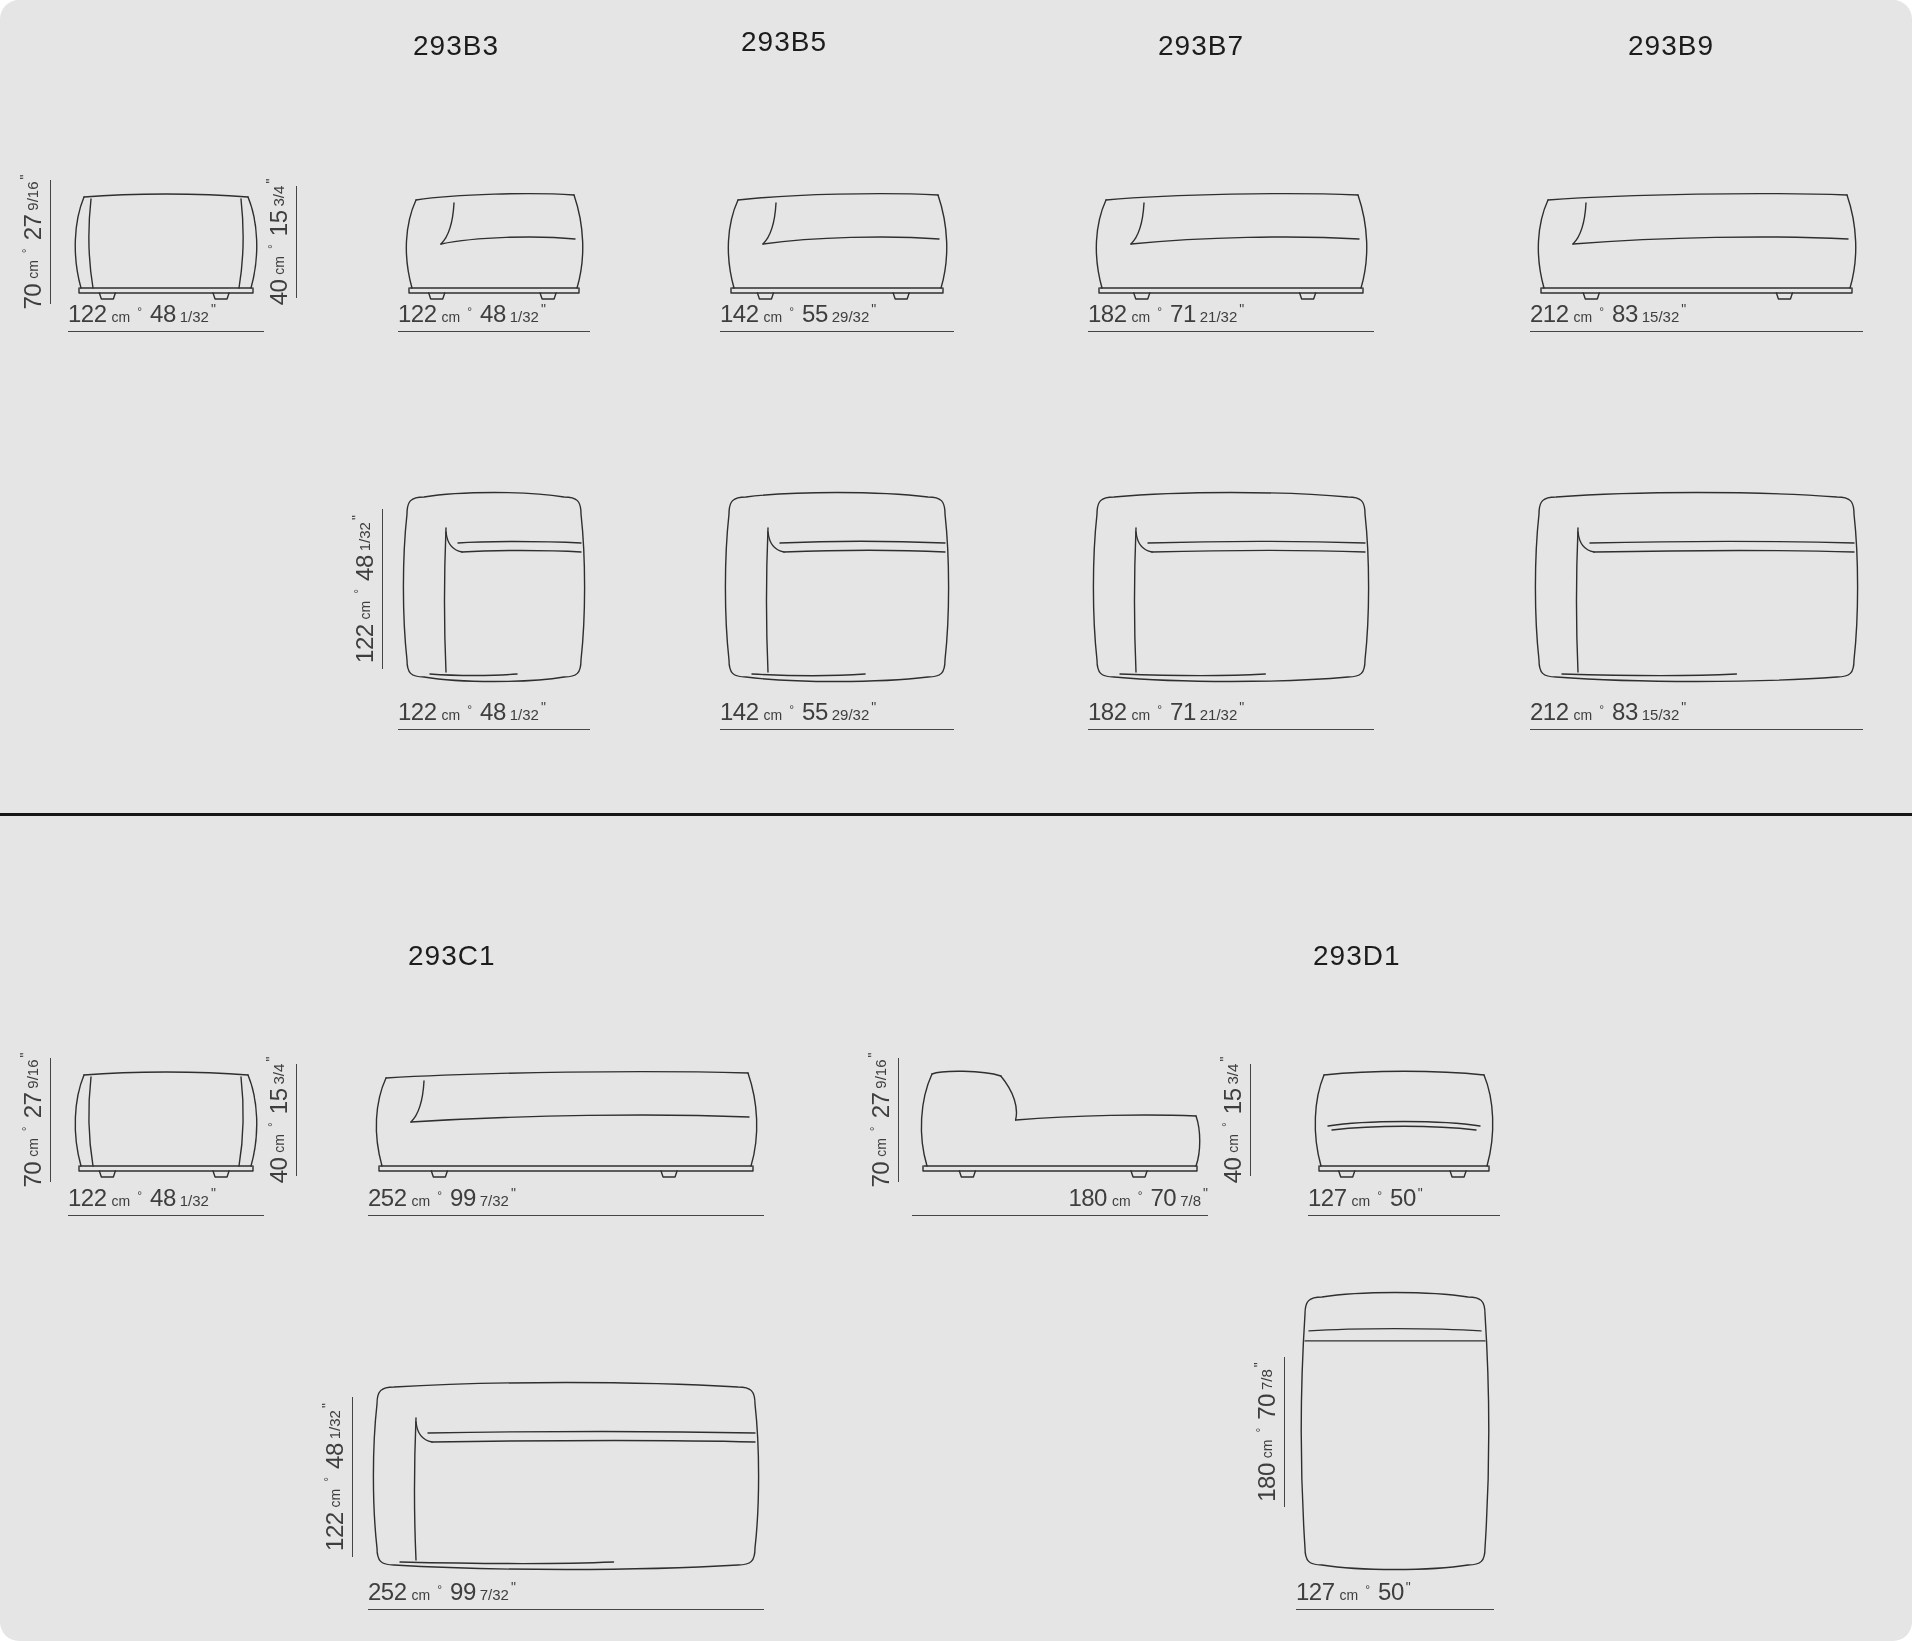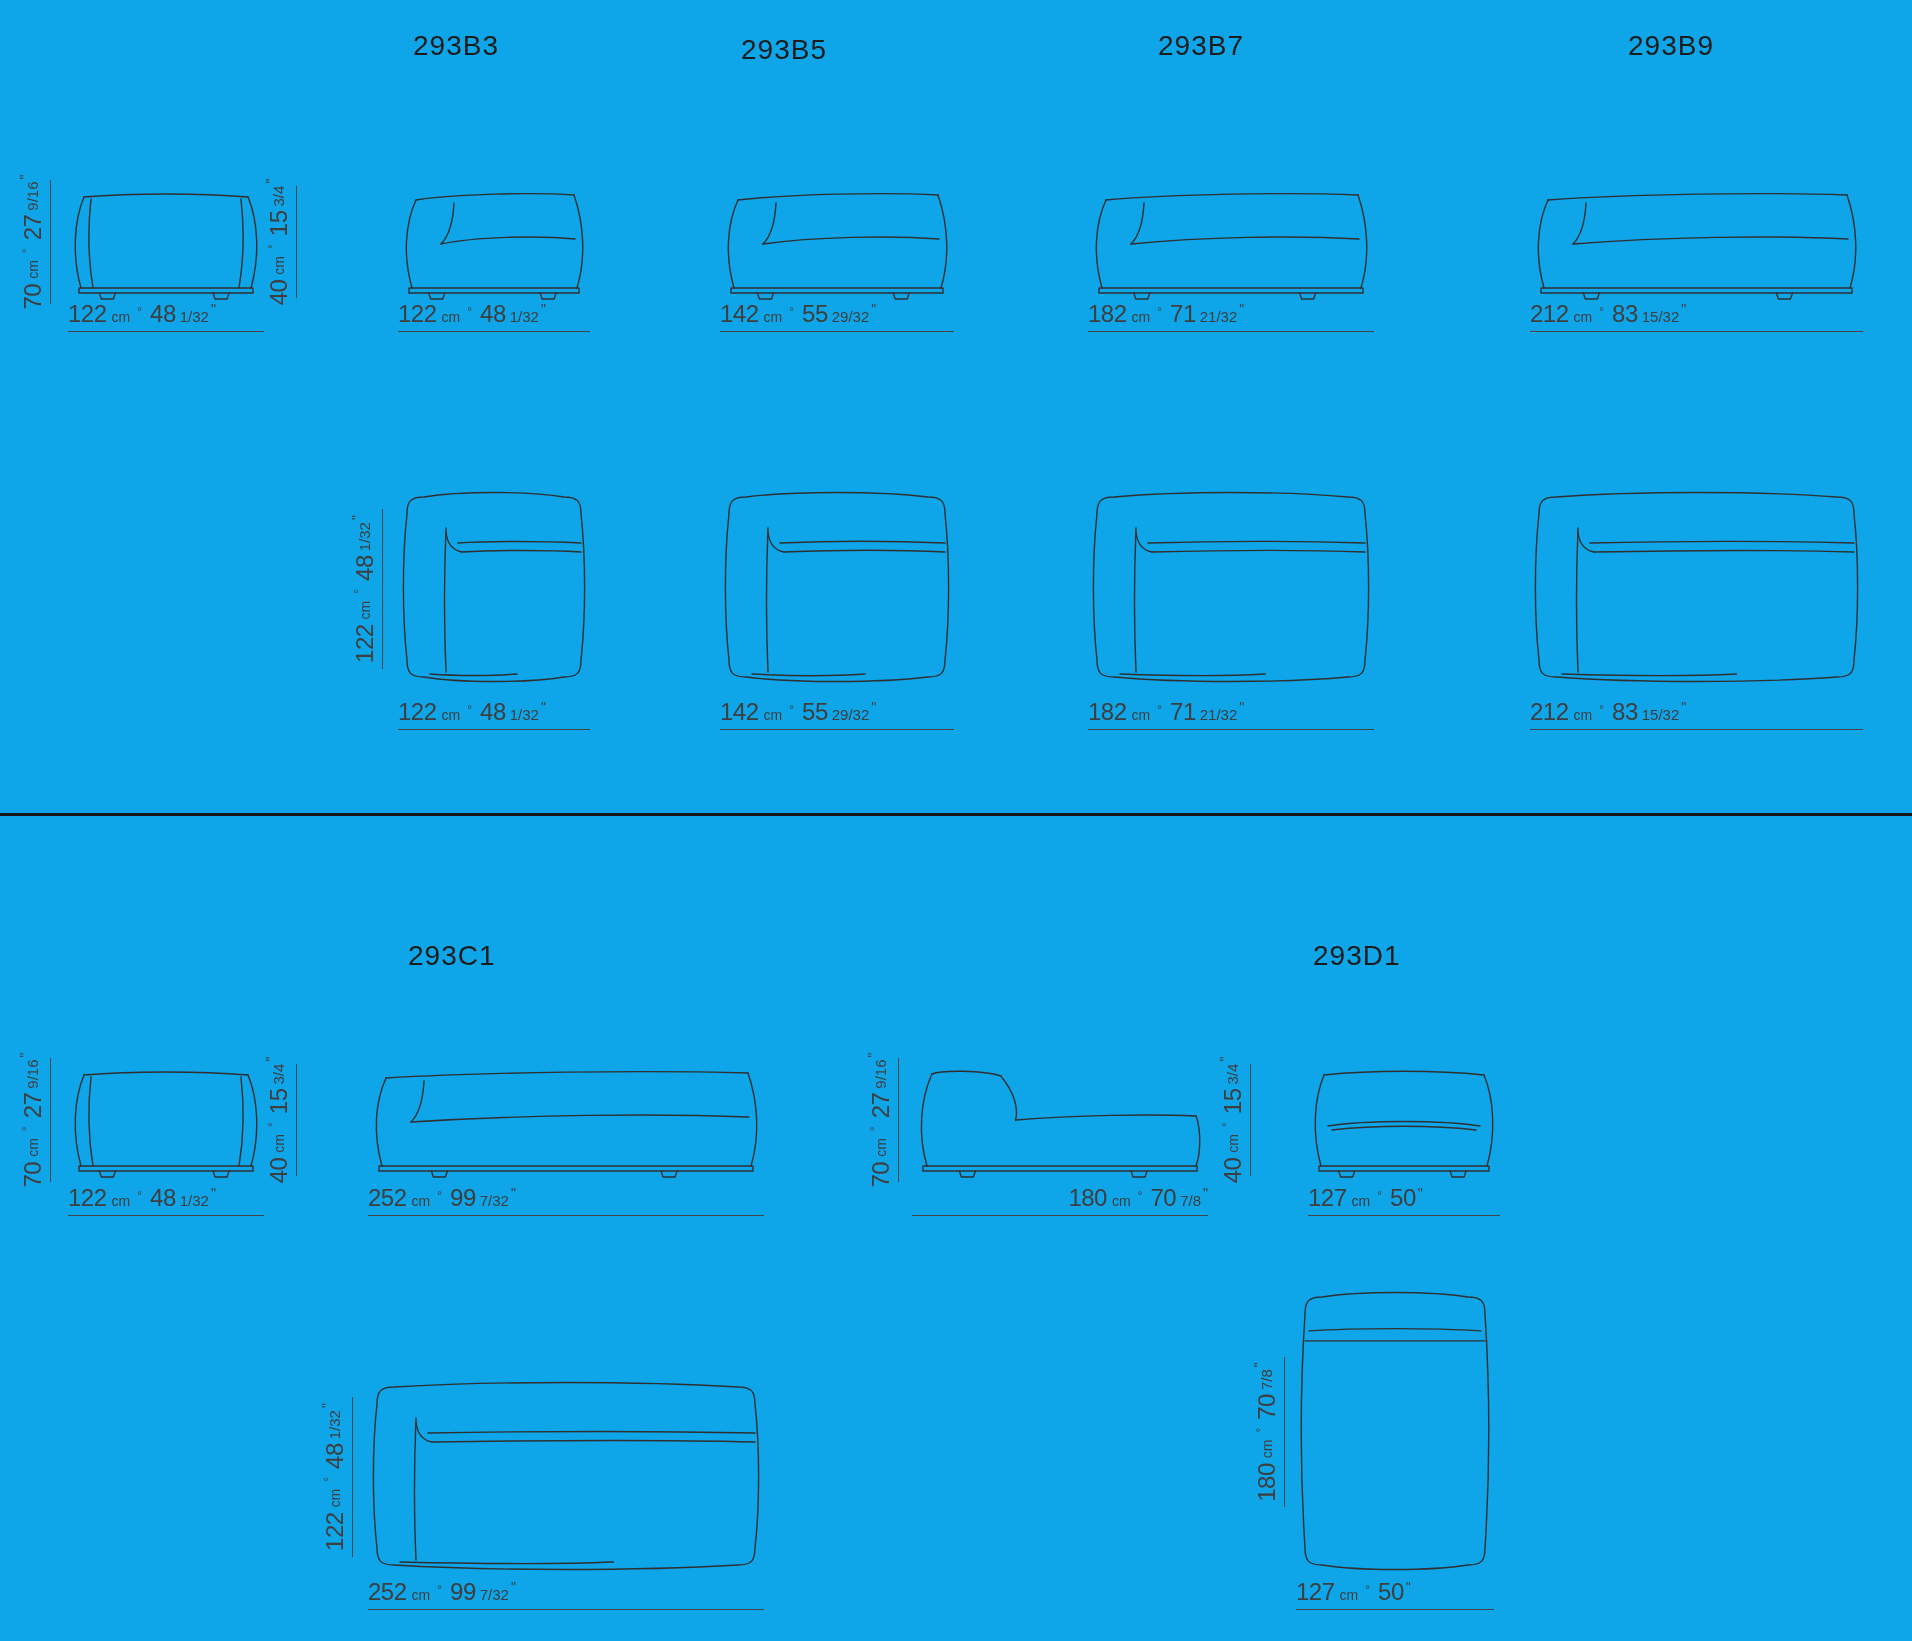--- a/index.html
+++ b/index.html
@@ -46,24 +46,24 @@
   }
   .divider{
     position:absolute;
     left:0;width:1912px;height:3px;
     background:#161616;
   }
 </style>
 </head>
 <body>
 
-<div class="canvas" style="background: #0ea5e9;">
+<div class="canvas" style="background: #e5e5e5; border-radius: 19px;">
 
   <div class="model-title" style="left:413px;top:30px;">293B3</div>
-  <div class="model-title" style="left:741px;top:34px;">293B5</div>
+  <div class="model-title" style="left:741px;top:26px;">293B5</div>
   <div class="model-title" style="left:1158px;top:30px;">293B7</div>
   <div class="model-title" style="left:1628px;top:30px;">293B9</div>
 
   <svg class="drawing" style="left:68px;top:186px;" viewBox="0 0 196 124" width="196" height="124">
       <path d="M 16 11 C 64.68 7 131.32000000000002 7 180 11"></path>
       <path d="M 16 11 C 6 35 4 70 13 102"></path>
       <path d="M 180 11 C 190 35 192 70 183 102"></path>
       <path d="M 23 13 C 20 40 20 72 25 102"></path>
       <path d="M 173 13 C 176 40 176 72 171 102"></path>
       <path d="M 12 102 L 184 102"></path>

